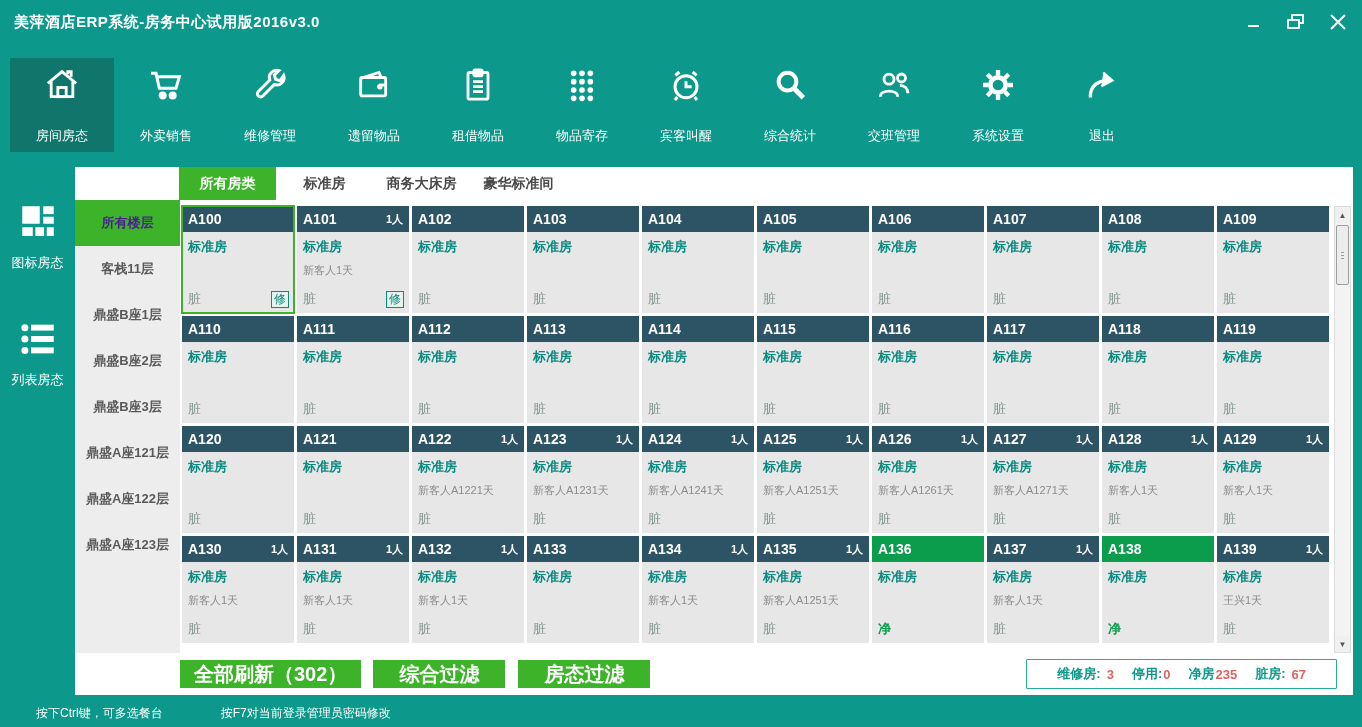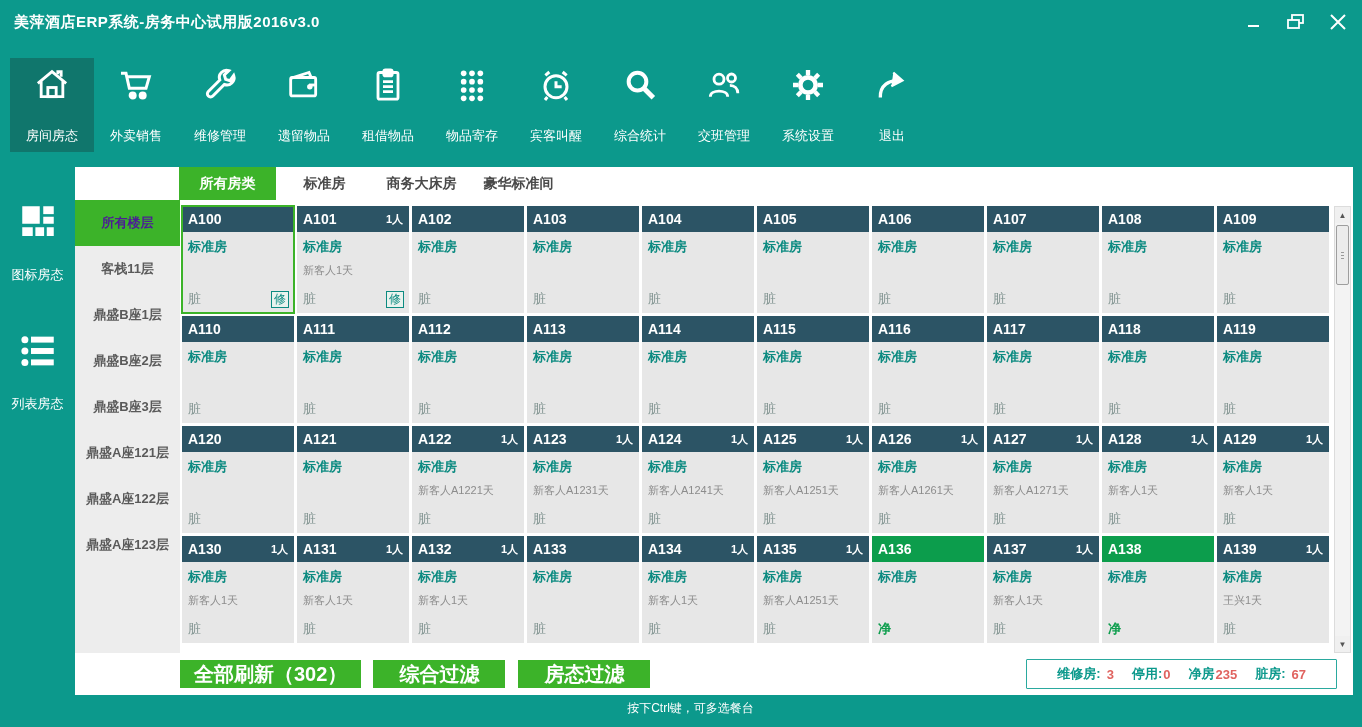--- a/index.html
+++ b/index.html
@@ -7,30 +7,30 @@
   body { background:#0c998c; font-family:"Liberation Sans","DejaVu Sans",sans-serif; position:relative; }
 
   
   .titlebar { height:44px; display:flex; align-items:center; padding:0 14px; color:#fff; }
   .titlebar .title { font-size:15px; font-weight:bold; letter-spacing:.5px; }
   .win-controls { margin-left:auto; display:flex; gap:22px; align-items:center; }
   .win-btn { width:20px; height:20px; display:flex; align-items:center; justify-content:center; cursor:pointer; }
 
   
   .toolbar { height:122px; display:flex; align-items:flex-start; padding:14px 0 0 10px; }
-  .tool { width:84px; height:94px; display:flex; flex-direction:column; align-items:center;
+  .tool { width:104px; height:94px; display:flex; flex-direction:column; align-items:center;
           justify-content:center; gap:22px; color:#fff; cursor:pointer; }
   .tool .lbl { font-size:13px; white-space:nowrap; }
   .tool.active { background:#10766c; }
   .tool svg { display:block; }
 
   
   .viewbar { position:absolute; left:0; top:167px; width:75px; bottom:32px;
              display:flex; flex-direction:column; align-items:center; padding-top:34px; gap:46px; }
-  .viewitem { display:flex; flex-direction:column; align-items:center; gap:20px; color:#fff;
+  .viewitem { display:flex; flex-direction:column; align-items:center; gap:8px; color:#fff;
               font-size:13px; cursor:pointer; }
 
   
   .panel { position:absolute; left:75px; top:167px; right:9px; bottom:32px; background:#fff; }
 
   .tabbar { height:33px; display:flex; padding-left:104px; background:#fff; }
   .tab { min-width:97px; padding:0 10px; display:flex; align-items:center; justify-content:center;
          font-size:14px; font-weight:bold; color:#4a4a4a; cursor:pointer; }
   .tab.active { background:#3cb329; color:#fff; }
 
@@ -77,21 +77,21 @@
           border:none; padding:0 14px; margin-right:10px; cursor:pointer;
           font-family:inherit; white-space:nowrap; }
   .stats { margin-left:auto; margin-right:16px; height:30px; border:1px solid #2aa99e;
            border-radius:1px; display:flex; align-items:center; padding:0 30px; gap:18px; }
   .stat { display:flex; align-items:center; font-size:13px; font-weight:bold; }
   .stat .sl { color:#0c998c; }
   .stat .sv { color:#e0635f; margin-left:6px; }
 
   
   .statusbar { position:absolute; left:0; right:0; bottom:0; height:27px; display:flex;
-               align-items:center; padding-left:19px; color:#fff; font-size:12px; gap:36px;flex-direction:column; }
+               align-items:center; padding-left:36px; color:#fff; font-size:12px; gap:58px; }
 </style>
 </head>
 <body>
 
 <div class="titlebar">
   <span class="title">美萍酒店ERP系统-房务中心试用版2016v3.0</span>
   <div class="win-controls">
     <span class="win-btn">
       <svg width="18" height="18" viewBox="0 0 18 18">
           <path d="M3 13h11" stroke="#fff" stroke-width="2" fill="none"></path>

